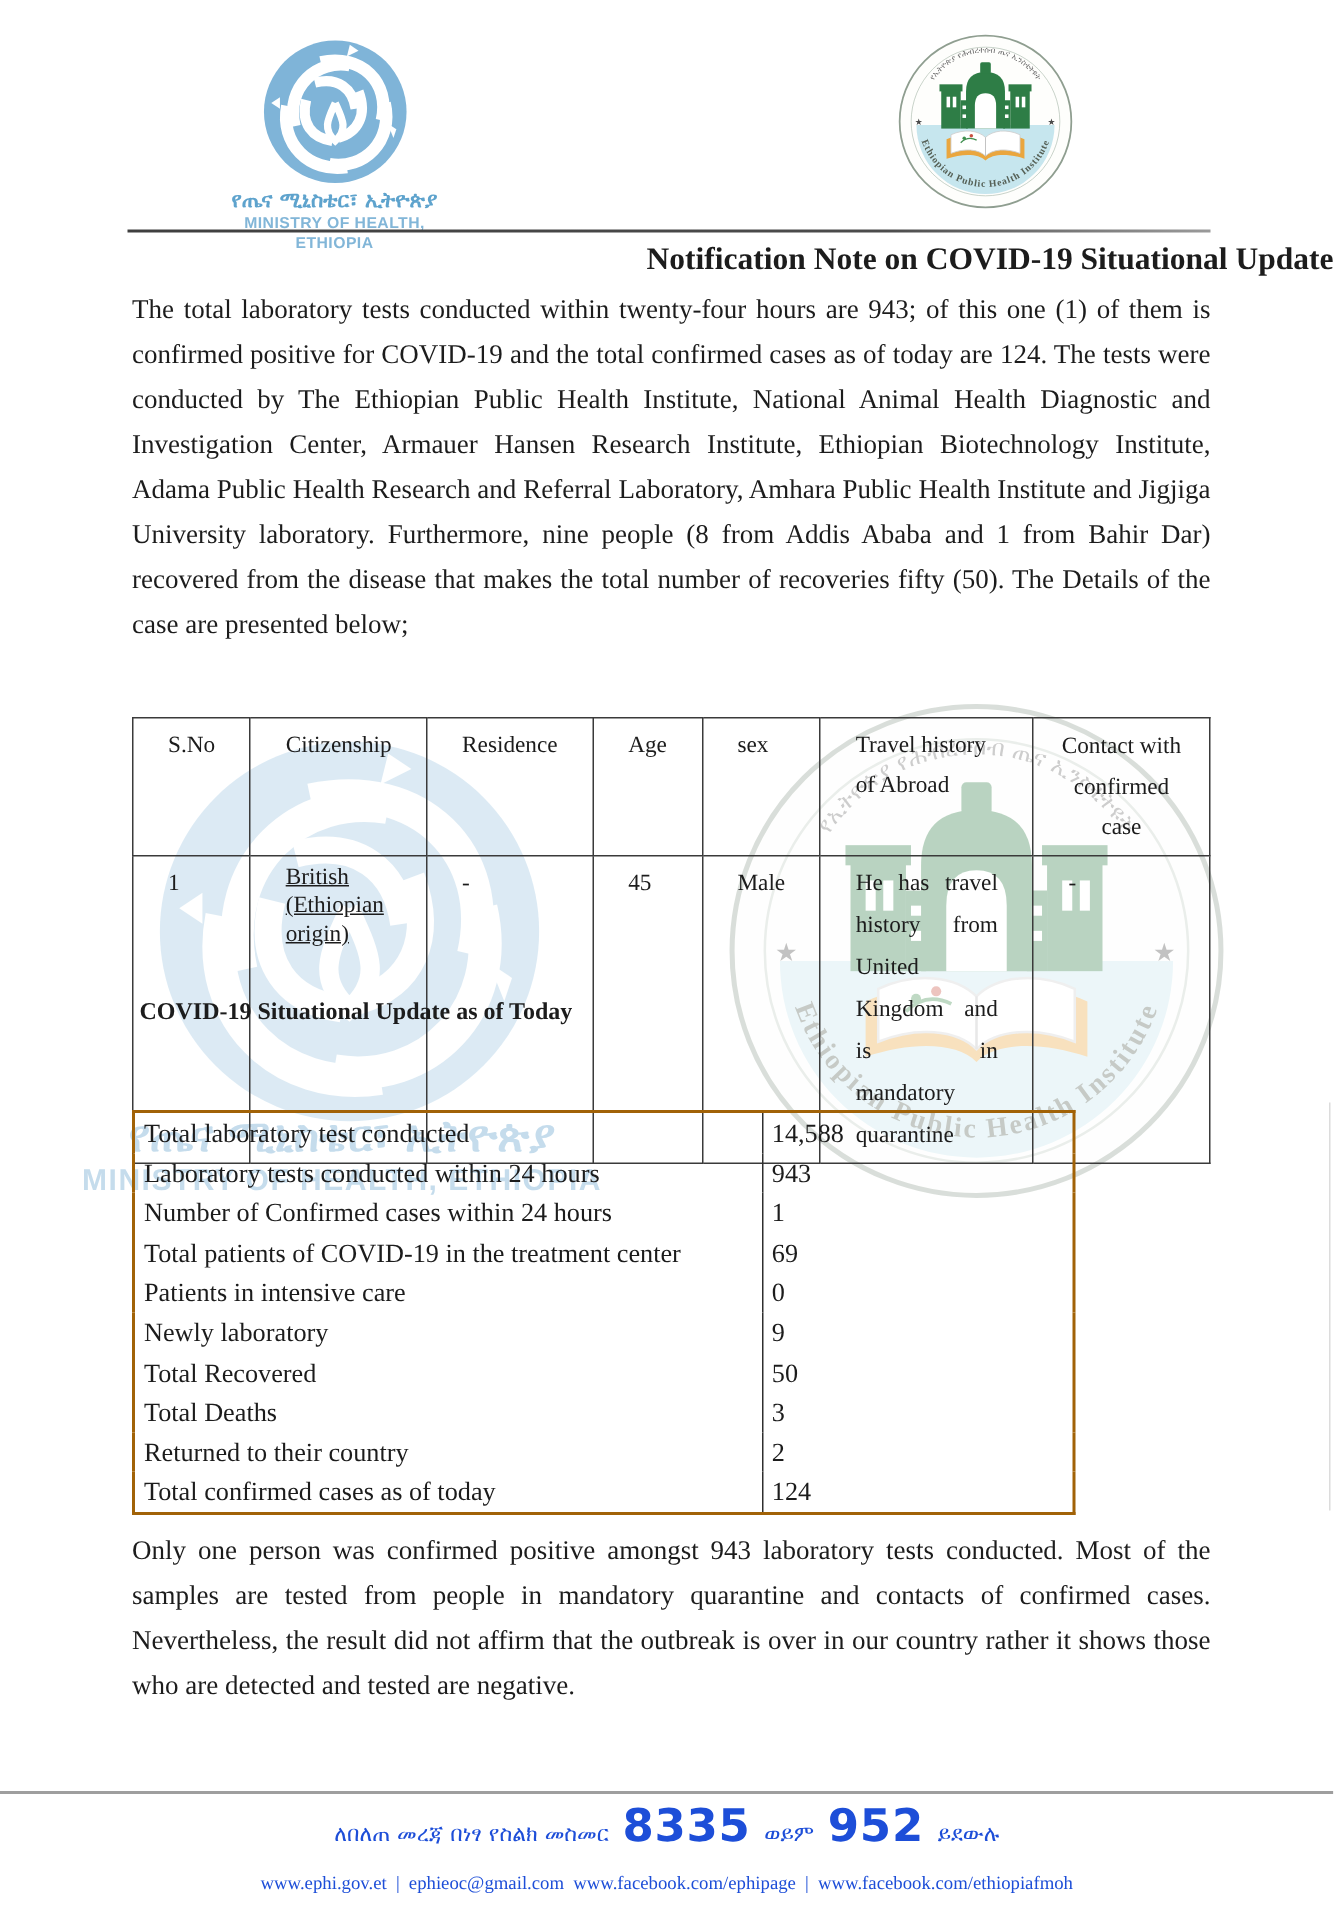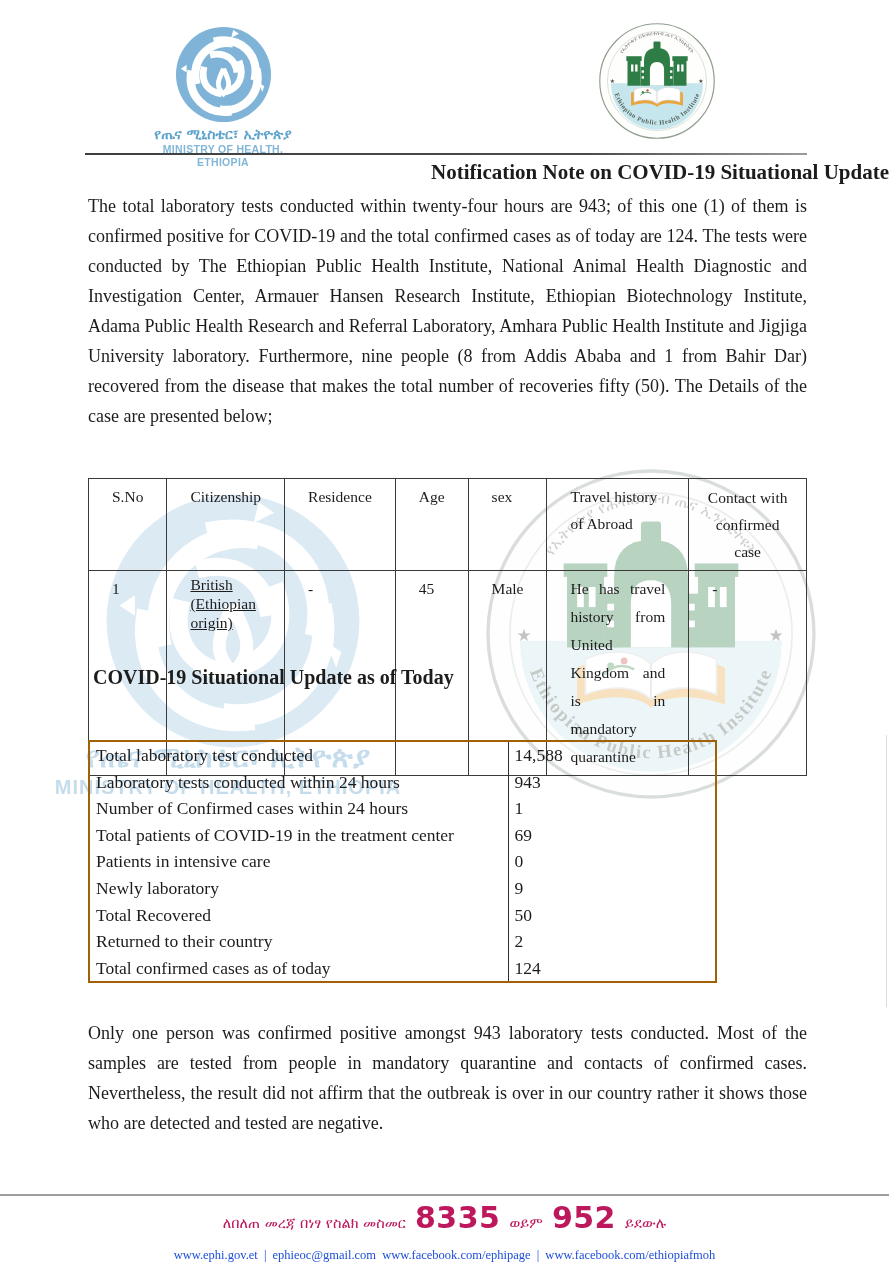--- a/index.html
+++ b/index.html
@@ -43,32 +43,32 @@
     border-collapse:collapse; font-size:15.5px; }
   .case-table th, .case-table td {
     border:1px solid #3a3a3a; vertical-align:top; text-align:left;
     font-weight:normal; padding:4px 23px; line-height:27px; }
   .case-table thead tr { height:56px; }
   .case-table tbody tr { height:114px; }
   .case-table th.center { text-align:center; line-height:27px; padding:5px 16px; }
   .case-table td.tight { line-height:19px;text-decoration:underline; }
   .case-table td.just { text-align:justify; line-height:28px; }
 
-  .update-heading { position:absolute; left:93px; top:666px; font-size:20px; font-weight:bold; }
+  .update-heading { position:absolute; left:93px; top:666px; font-size:16px; font-weight:bold; }
 
   
   .stats-table { position:absolute; left:88px; top:740px; width:629px;
     border-collapse:collapse; font-size:17.5px; border:2px solid #a16207; }
   .stats-table td { height:26.6px; line-height:26.6px; padding:0 0 0 6px; vertical-align:middle; }
   .stats-table td.val { border-left:1px solid #2e2e2e; width:208px; }
 
   
   .footer-rule { position:absolute; left:0; top:1194px; width:889px; height:2px; background:#9e9e9e; }
   .hotline { position:absolute; left:0; top:1200px; width:889px; text-align:center;
-    color:#be185d; font-family:"DejaVu Sans", sans-serif; white-space:nowrap; }
+    color:#1d4ed8; font-family:"DejaVu Sans", sans-serif; white-space:nowrap; }
   .hotline .sm { font-size:14.5px; vertical-align:baseline; }
   .hotline .lg { font-size:30px; font-weight:bold; vertical-align:baseline; letter-spacing:0.5px; padding:0 4px; }
   .footer-links { position:absolute; left:0; top:1248px; width:889px; text-align:center;
     color:#1d4ed8; font-size:12.5px; font-family:Liberation Serif, serif; word-spacing:3px; }
 
   .defs-svg { position:absolute; width:0; height:0; overflow:hidden; }
 </style>
 </head>
 <body>
 
@@ -232,20 +232,24 @@
           </tr>
         <tr>
             <td>Newly laboratory</td>
             <td class="val">9</td>
           </tr>
         <tr>
             <td>Total Recovered</td>
             <td class="val">50</td>
           </tr>
         <tr>
+            <td>Total Deaths</td>
+            <td class="val">3</td>
+          </tr>
+        <tr>
             <td>Returned to their country</td>
             <td class="val">2</td>
           </tr>
         <tr>
             <td>Total confirmed cases as of today</td>
             <td class="val">124</td>
           </tr>
       </tbody>
     </table>
 

